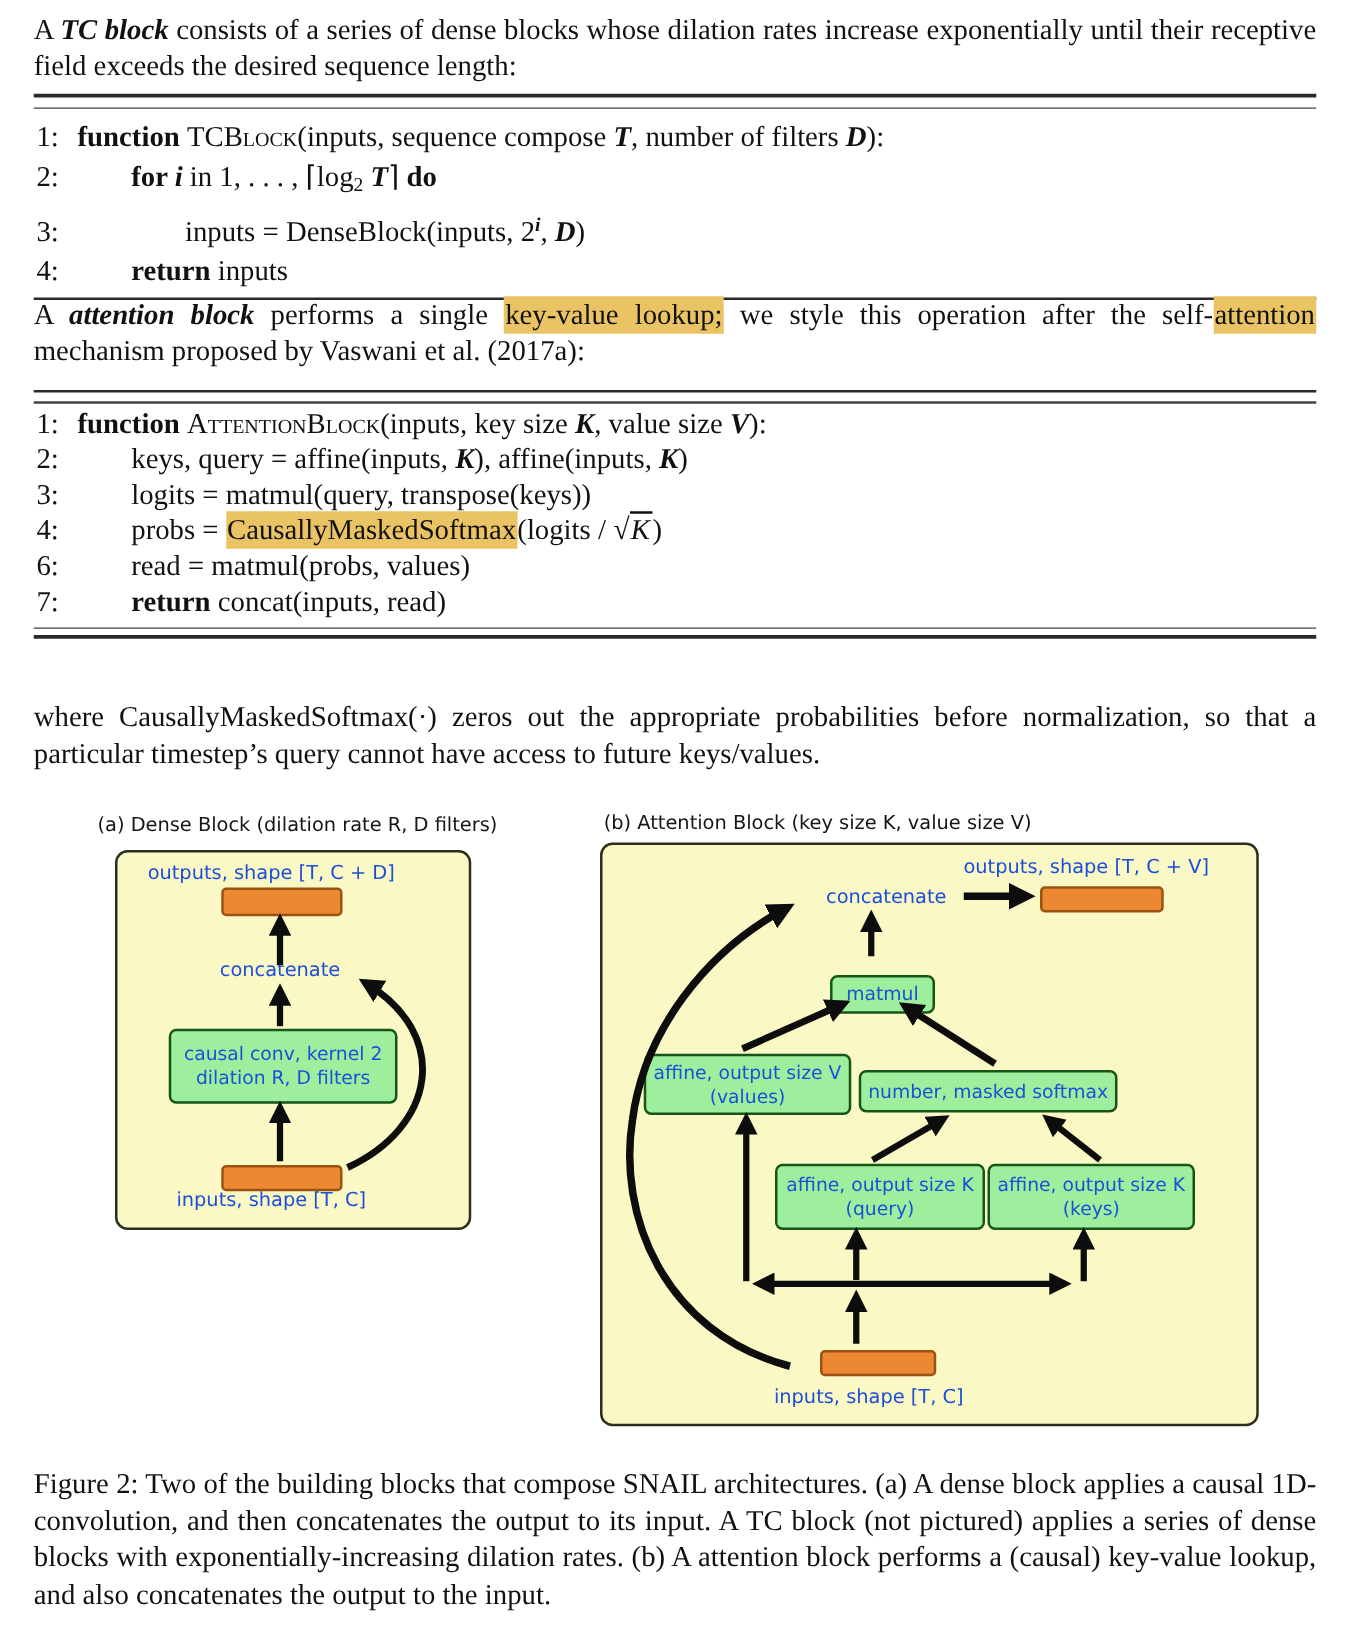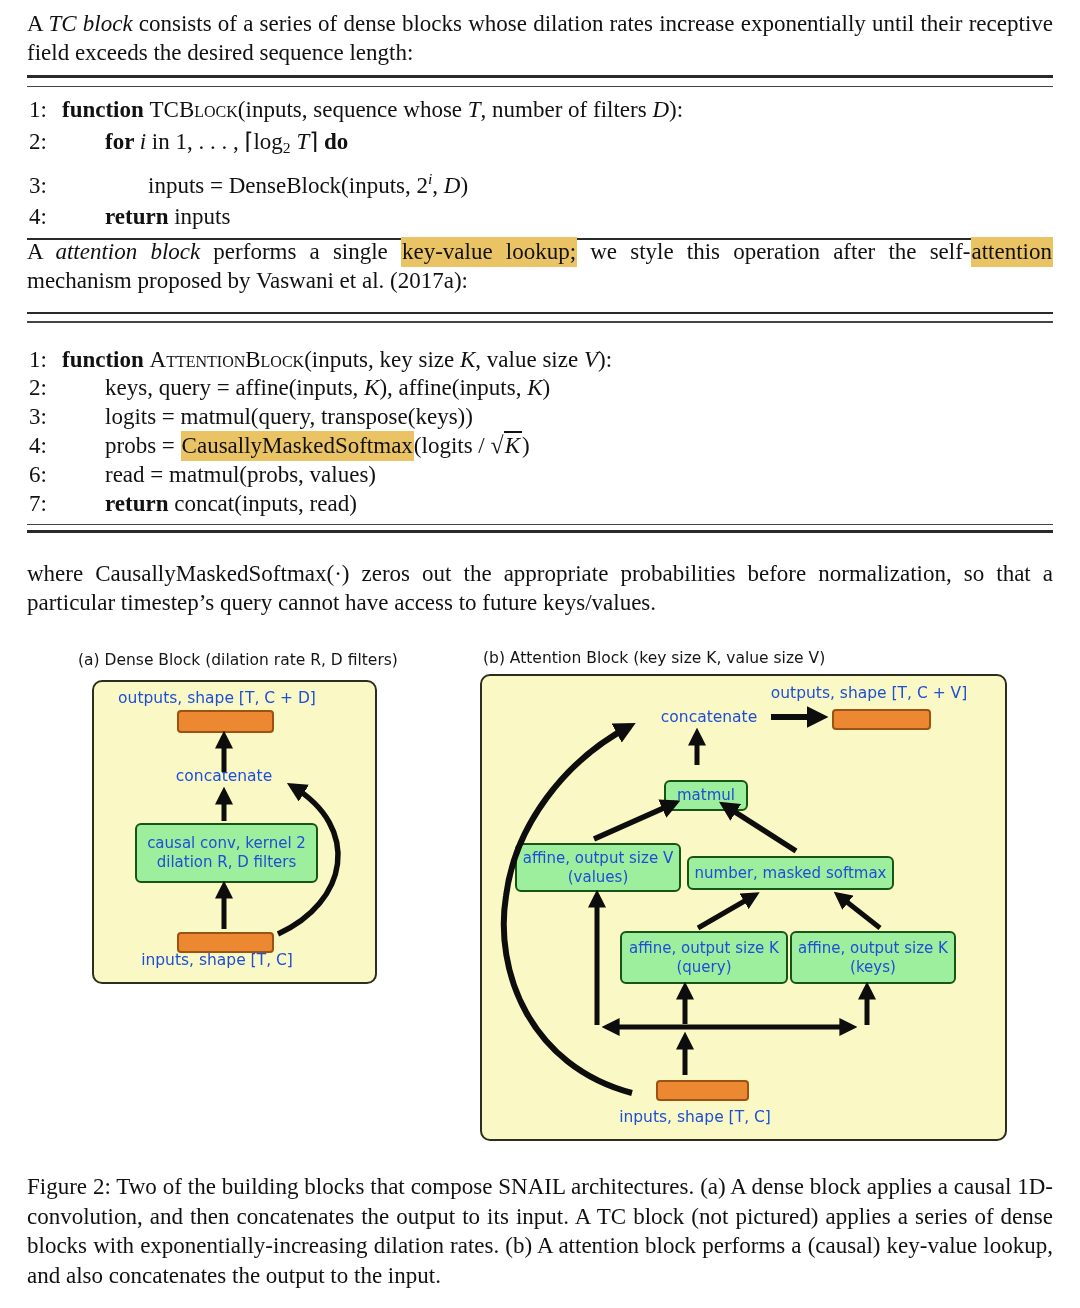--- a/index.html
+++ b/index.html
@@ -1,21 +1,21 @@
 <!DOCTYPE html>
 <html style="--highlight: #EAC365; --panel_bg: #FAF9C5; --panel_border: #2E2E1F; --orange_fill: #EC8732; --orange_border: #9A5312; --green_fill: #9DEF9D; --green_border: #175417; --arrow: #0D0D0D;"><head>
 <meta charset="utf-8">
 <style>
   html,body{margin:0;padding:0;background:#fff;}
   #page{position:relative;width:1080px;height:1308px;background:#fff;
         font-family:"Liberation Serif",serif;color:#111;overflow:hidden;}
   .para{position:absolute;left:27px;width:1026px;font-size:23px;line-height:28.5px;
         text-align:justify;}
   
-  .s-it{font-style:italic;}
+  .s-it{font-style:italic;font-weight:bold;}
   .s-b{font-weight:bold;}
   .s-sc{font-variant:small-caps;margin-top:28px;}
   .s-hl{background:var(--highlight,#EAC365);padding:2px 1px 3px 1px;}
   .s-sub{font-size:0.68em;vertical-align:-0.25em;}
   .s-sup{font-size:0.68em;vertical-align:0.55em;}
   .s-rad{font-size:1.04em;}
   .s-sqrt{font-style:italic;border-top:2px solid #111;padding:0 2px 0 1px;}
   
   .algwrap{position:absolute;left:27px;width:1026px;}
   .rule{background:#2a2a2a;width:100%;}
@@ -49,34 +49,34 @@
 <body>
 
 <div id="page">
 
   <div class="para" style="top:10px"><span>A </span><span class="s-it">TC block</span><span> consists of a series of dense blocks whose dilation rates increase exponentially until their receptive field exceeds the desired sequence length:</span></div>
 
   <div class="algwrap" id="alg1" style="top:75px">
     <div class="rule r3"></div>
     <div class="rule r1" style="margin-top:8px"></div>
     <div class="alg-lines" style="padding-top:7px;padding-bottom:5px">
-      <div class="alg-line"><span class="lnum">1:</span><span class="ind0"><span class="s-b">function </span><span class="s-sc">TCBlock</span><span>(inputs, sequence whose </span><span class="s-it">T</span><span>, number of filters </span><span class="s-it">D</span><span>):</span></span></div>
+      <div class="alg-line"><span class="lnum">1:</span><span class="ind0"><span class="s-b">function </span><span class="s-sc">TCBlock</span><span>(inputs, sequence compose </span><span class="s-it">T</span><span>, number of filters </span><span class="s-it">D</span><span>):</span></span></div>
       <div class="alg-line"><span class="lnum">2:</span><span class="ind1"><span class="s-b">for </span><span class="s-it">i</span><span> in 1, . . . , ⌈log</span><span class="s-sub">2</span><span> </span><span class="s-it">T</span><span>⌉ </span><span class="s-b">do</span></span></div>
       <div class="alg-line"><span class="lnum">3:</span><span class="ind2"><span>inputs = DenseBlock(inputs, 2</span><span class="s-sup s-it">i</span><span>, </span><span class="s-it">D</span><span>)</span></span></div>
       <div class="alg-line"><span class="lnum">4:</span><span class="ind1"><span class="s-b">return </span><span>inputs</span></span></div>
     </div>
     <div class="rule r2"></div>
   </div>
 
   <div class="para" style="top:238px"><span>A </span><span class="s-it">attention block</span><span> performs a single </span><span class="s-hl">key-value lookup;</span><span> we style this operation after the self-</span><span class="s-hl">attention</span><span> mechanism proposed by Vaswani et al. (2017a):</span></div>
 
   <div class="algwrap" id="alg2" style="top:312px">
     <div class="rule r2"></div>
     <div class="rule r1" style="margin-top:7px"></div>
-    <div class="alg-lines" style="padding-top:23px;padding-bottom:6px">
+    <div class="alg-lines" style="padding-top:2px;padding-bottom:6px">
       <div class="alg-line"><span class="lnum">1:</span><span class="ind0"><span class="s-b">function </span><span class="s-sc">AttentionBlock</span><span>(inputs, key size </span><span class="s-it">K</span><span>, value size </span><span class="s-it">V</span><span>):</span></span></div>
       <div class="alg-line"><span class="lnum">2:</span><span class="ind1"><span>keys, query = affine(inputs, </span><span class="s-it">K</span><span>), affine(inputs, </span><span class="s-it">K</span><span>)</span></span></div>
       <div class="alg-line"><span class="lnum">3:</span><span class="ind1"><span>logits = matmul(query, transpose(keys))</span></span></div>
       <div class="alg-line"><span class="lnum">4:</span><span class="ind1"><span>probs = </span><span class="s-hl">CausallyMaskedSoftmax</span><span>(logits / </span><span class="s-rad">√</span><span class="s-sqrt">K</span><span>)</span></span></div>
       <div class="alg-line"><span class="lnum">6:</span><span class="ind1"><span>read = matmul(probs, values)</span></span></div>
       <div class="alg-line"><span class="lnum">7:</span><span class="ind1"><span class="s-b">return </span><span>concat(inputs, read)</span></span></div>
     </div>
     <div class="rule r1"></div>
     <div class="rule r2" style="margin-top:5px"></div>
   </div>

